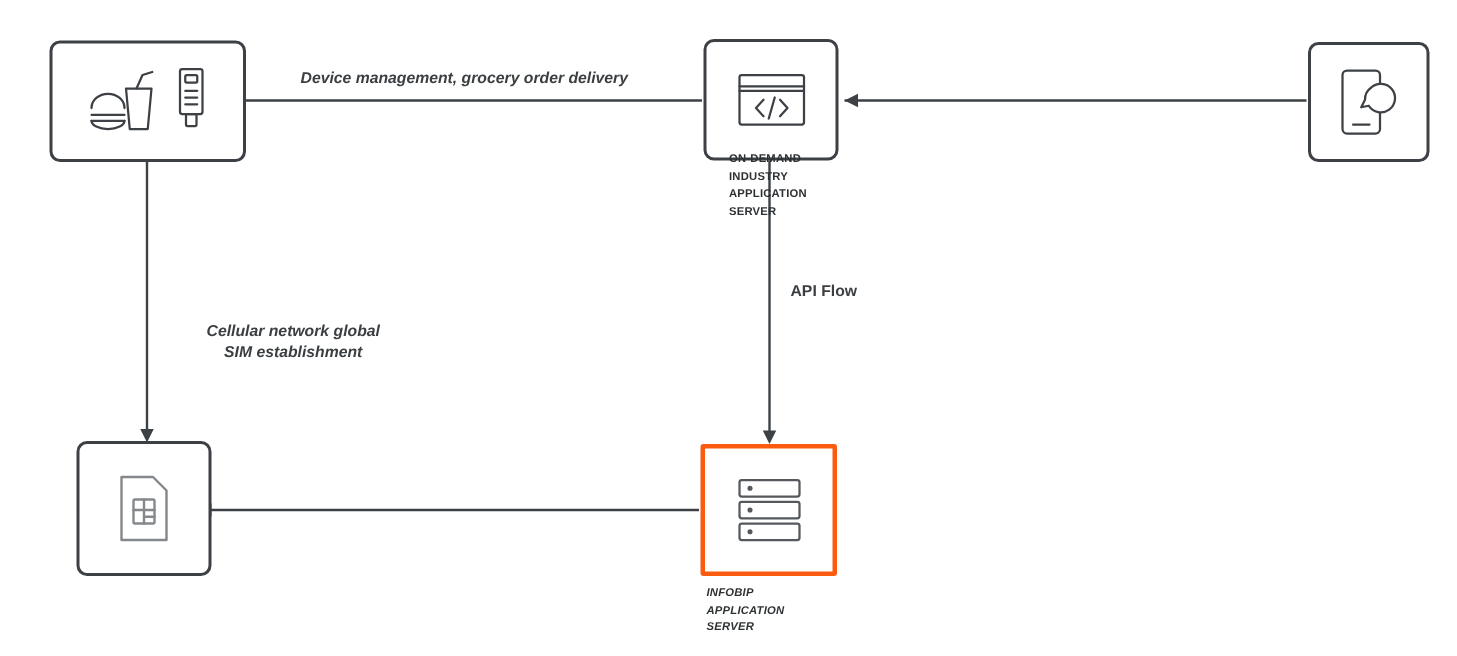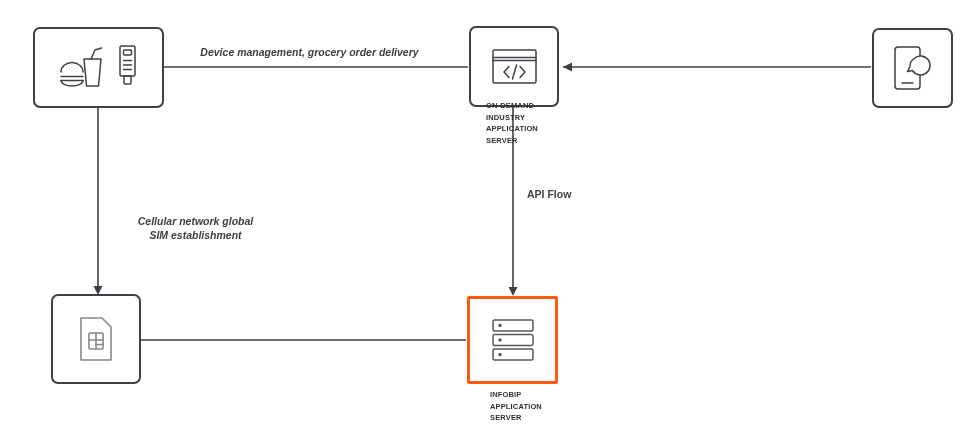--- a/index.html
+++ b/index.html
@@ -210,21 +210,21 @@
           <rect x="3" y="31" width="40" height="11" rx="1.5"></rect>
         </g>
         <g fill="#55595d">
           <circle cx="10" cy="7.5" r="1.7"></circle>
           <circle cx="10" cy="22" r="1.7"></circle>
           <circle cx="10" cy="36.5" r="1.7"></circle>
         </g>
       </svg>
     </div>
   </div>
-  <div class="node-caption" style="left:490px; top:389px; width:100px;">INFOBIP
+  <div class="node-caption" style="left:471px; top:389px; width:100px;font-style:italic;">INFOBIP
 APPLICATION
 SERVER</div>
 
   <div class="edge-label center" style="left:182px; top:46px; width:255px;">Device management, grocery order delivery</div>
 
 
   <div class="edge-label center" style="left:118px; top:184px; width:155px;margin-top:31px;">Cellular network global
 SIM establishment</div>
 
   <div class="edge-label left" style="left:527px; top:188px; width:90px;">API Flow</div>

